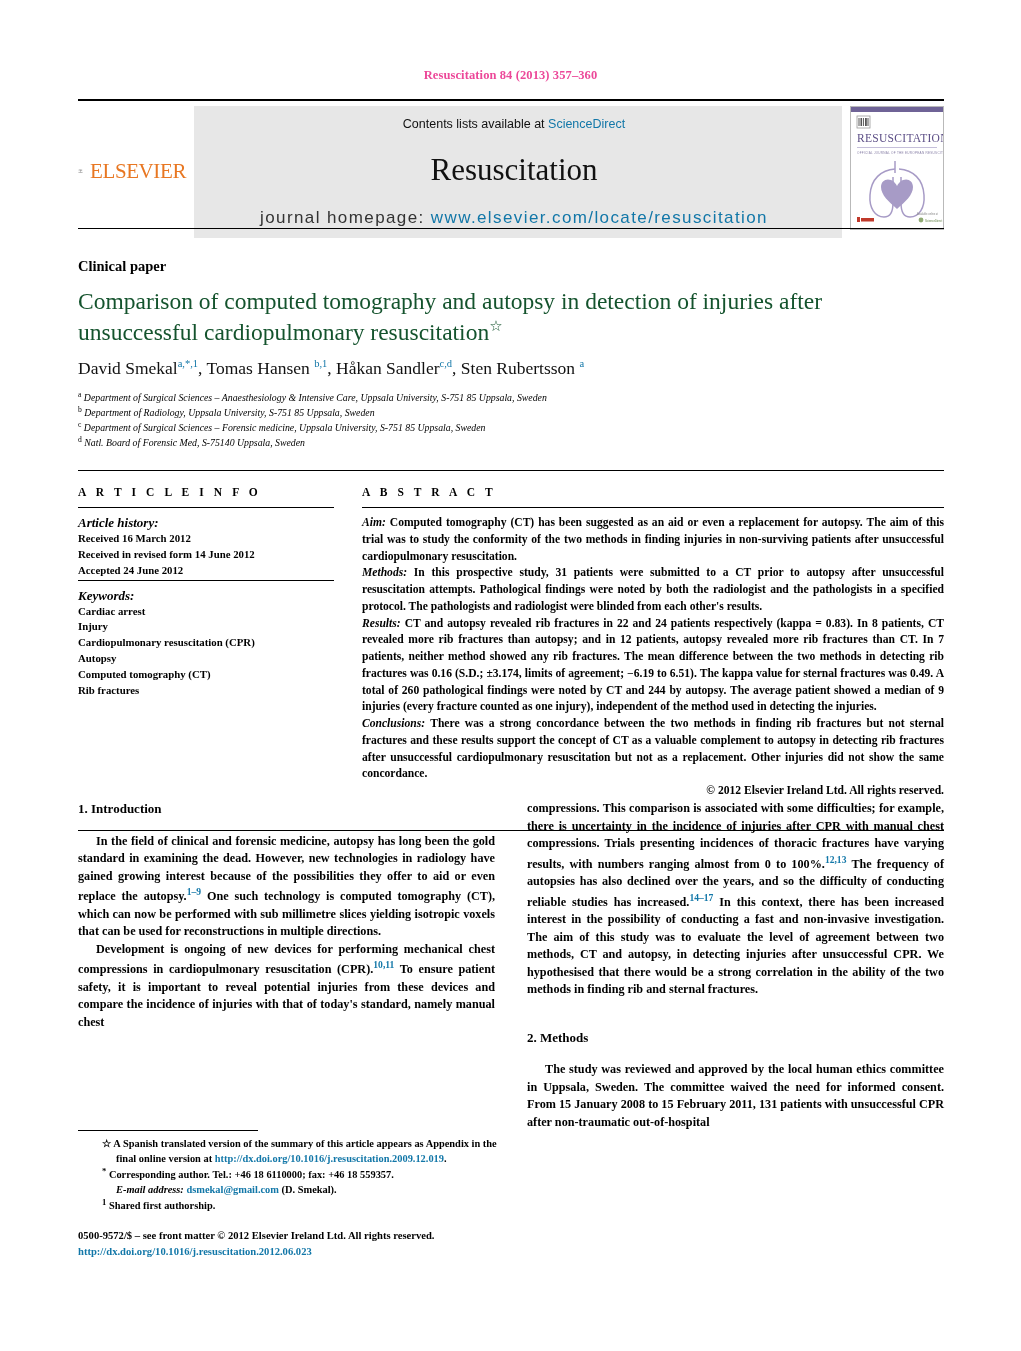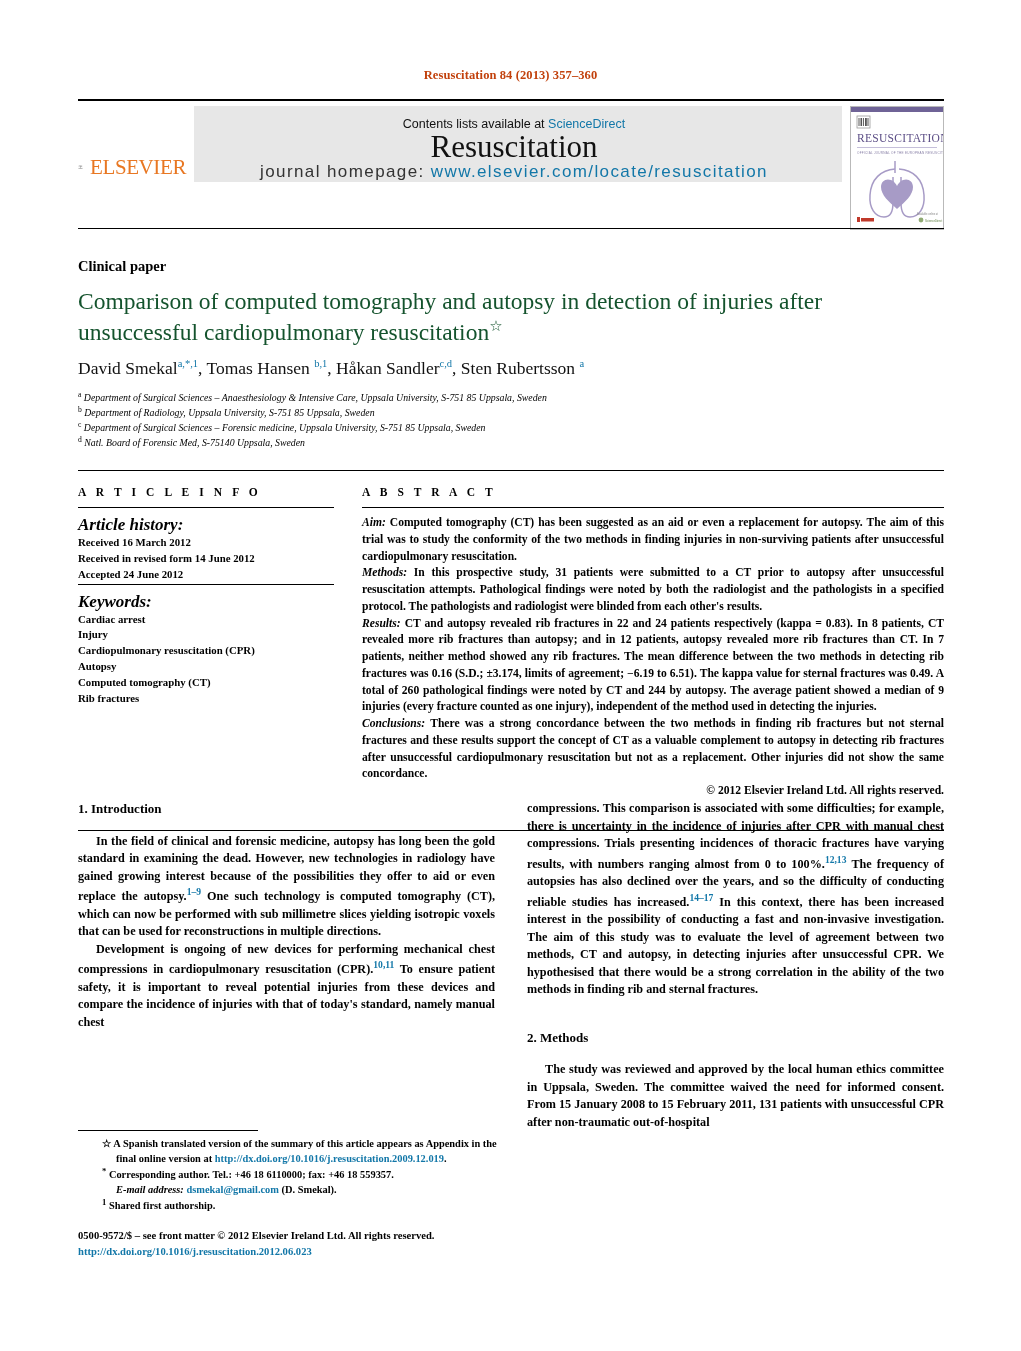--- a/index.html
+++ b/index.html
@@ -21,21 +21,21 @@
   }
 
   
   .running-head {
     position: absolute;
     top: 68px;
     left: 0;
     width: 1021px;
     text-align: center;
     font-size: 12.5px;
-    color: #c2410c;
+    color: #ec4899;
     font-weight: bold;
     letter-spacing: .1px;
   }
 
   
   .masthead {
     position: absolute;
     top: 99px;
     left: 78px;
     width: 866px;
@@ -66,21 +66,21 @@
   .journal-band {
     flex: 1 1 auto;
     background: #e7e7e7;
     margin-left: 8px;
     margin-right: 8px;
     display: flex;
     flex-direction: column;
     justify-content: space-between;
     align-items: center;
     padding: 11px 8px 10px 0;
-    height: 76px;
+    height: 132px;
     box-sizing: border-box;
   }
   .contents-line {
     font-family: "Liberation Sans", sans-serif;
     font-size: 12.5px;
     color: #111;
   }
   .contents-line .sd { color: #1277a8; }
   .journal-name {
     font-family: "Liberation Serif", serif;
@@ -176,21 +176,21 @@
     font-family: "Liberation Serif", serif;
     margin-bottom: 9px;
   }
   .hr-sec {
     border-top: 1px solid #000;
     margin-bottom: 7px;
   }
   .hist-label, .kw-label {
     font-style: italic;
     font-weight: bold;
-    font-size: 17px;
+    font-size: 13px;
   }
   .hist-line, .kw-line {
     font-size: 10.8px;
     line-height: 1.47;
     font-weight: bold;
   }
   .kw-block { margin-top: 1px; }
   .abs-body {
     font-size: 11.6px;
     line-height: 1.445;

